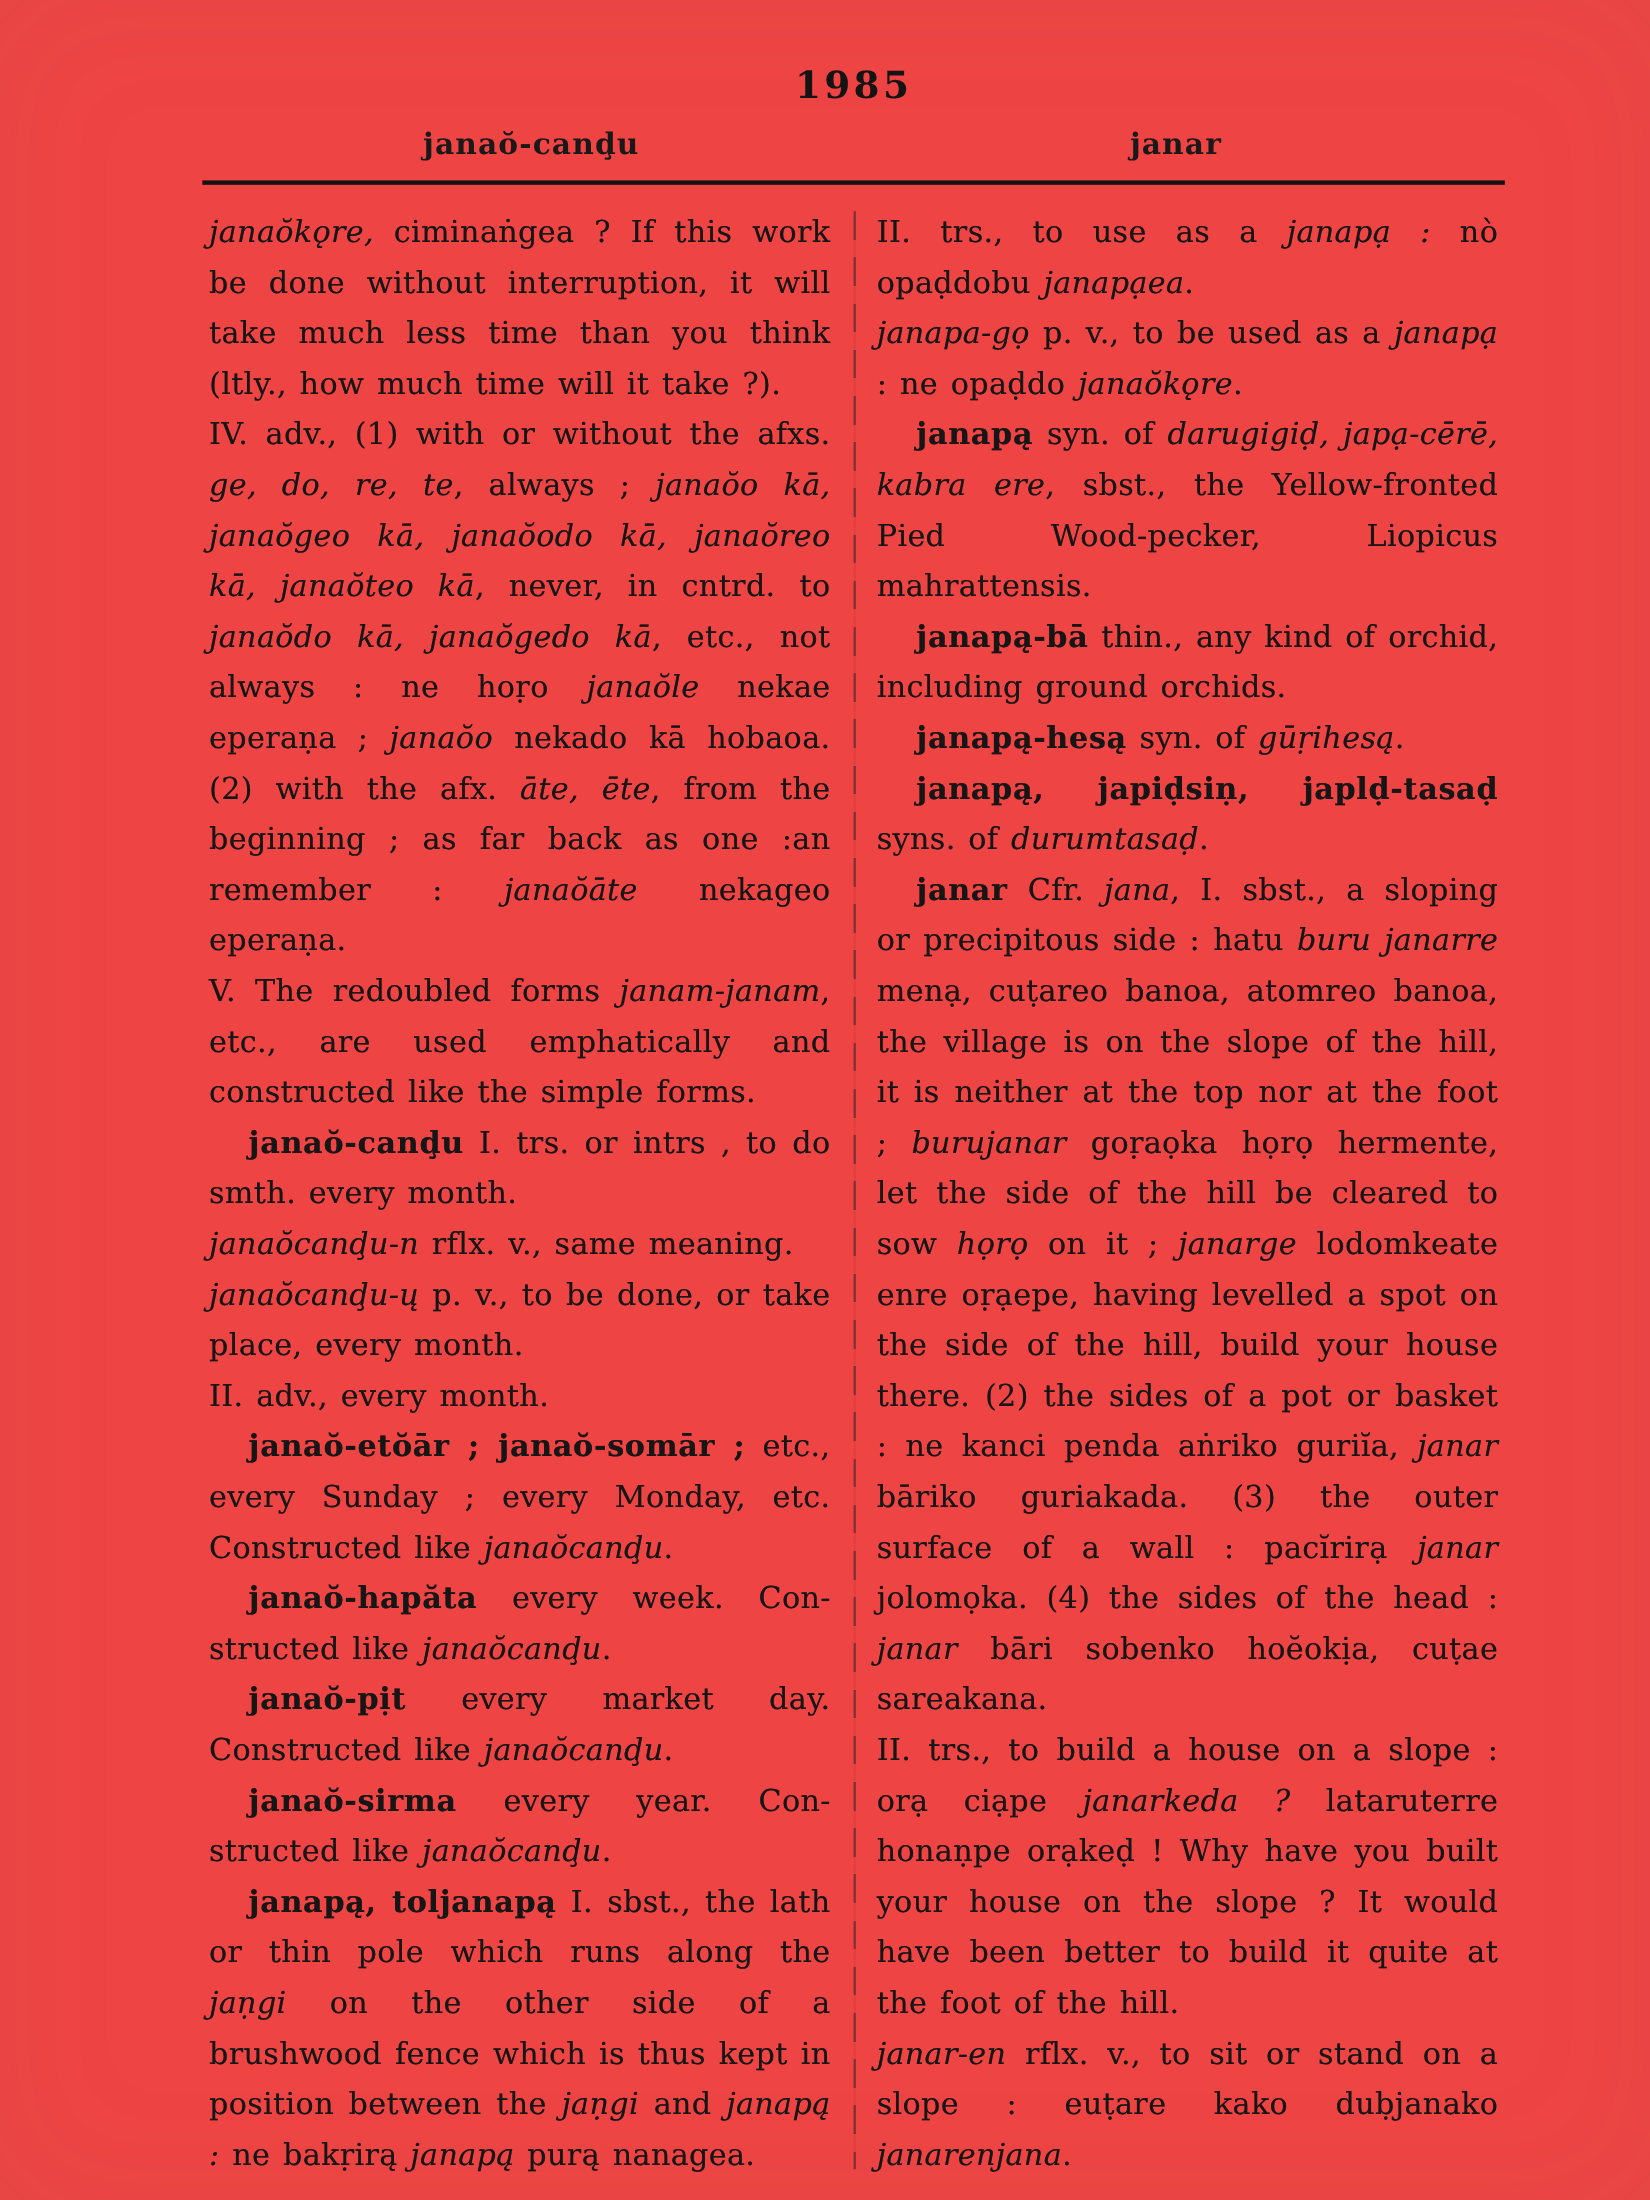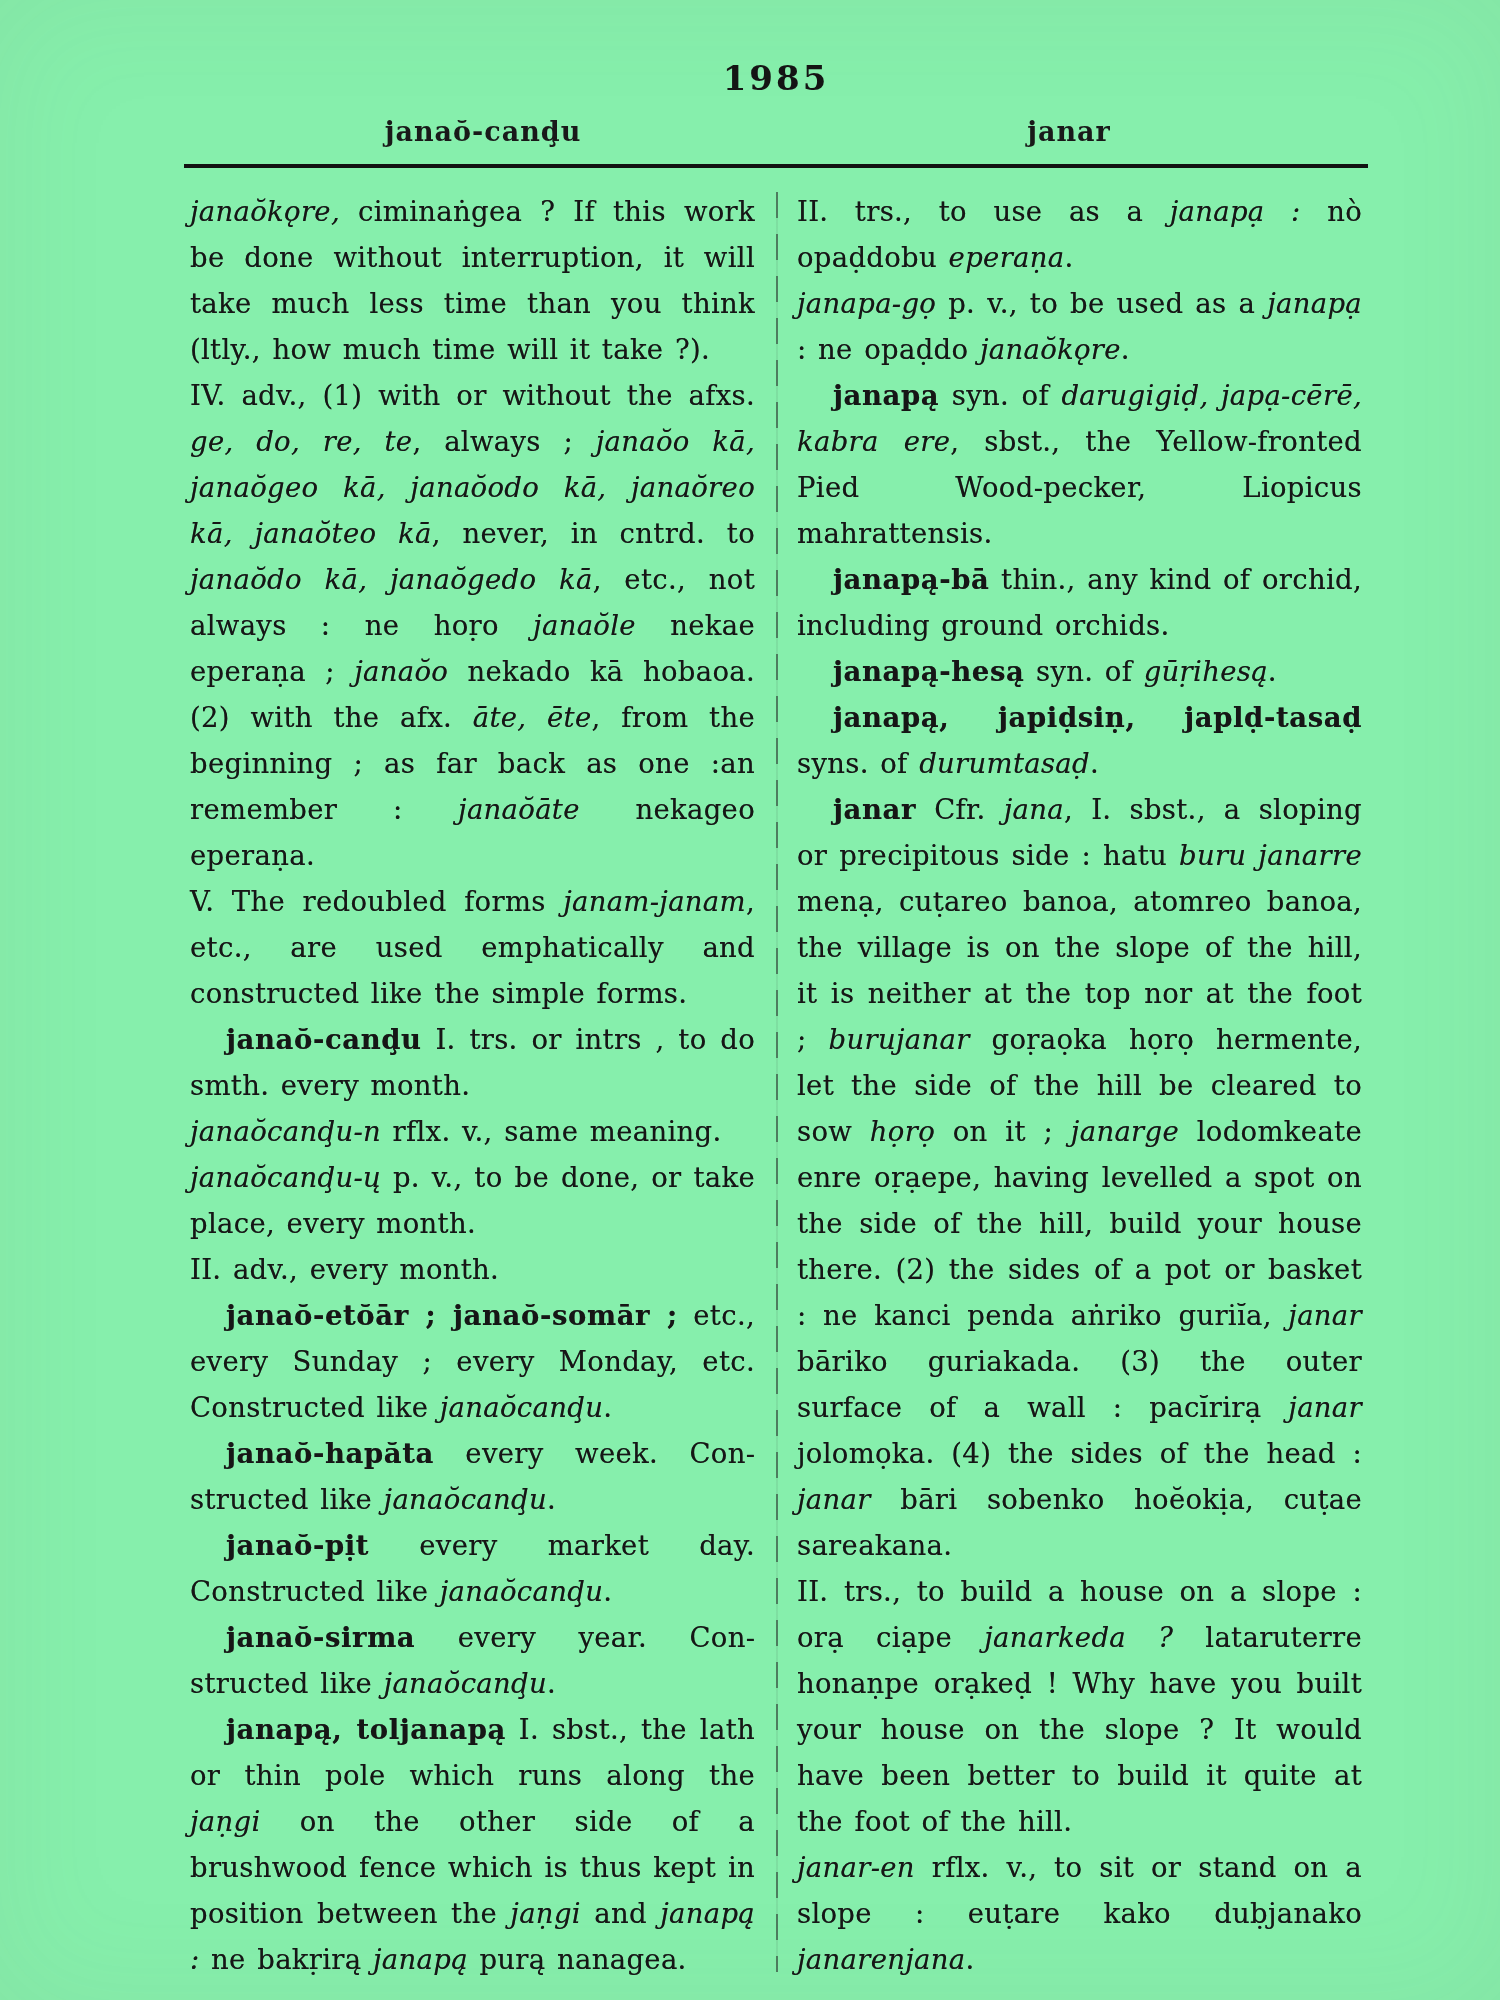--- a/index.html
+++ b/index.html
@@ -1,20 +1,20 @@
 <!DOCTYPE html>
 <html><head>
 <meta charset="utf-8">
 <style>
   html,body { margin:0; padding:0; background:#e9e7e2; }
   .page {
     position:relative;
     width:1500px; height:2000px;
     margin:0 auto;
-    background:#86efac;
+    background:#ef4444;
     color:#1b1b1b;
     font-family:"DejaVu Serif","Liberation Serif",serif;
     overflow:hidden;
     box-shadow:inset 0 0 120px rgba(120,110,90,0.08);
   }
   .page-number {
     position:absolute; top:58px; left:190px; width:1172px;
     text-align:center;
     font-size:34px; font-weight:700; letter-spacing:3px;
     color:#141414;
@@ -91,21 +91,21 @@
         <p class="para indent"><span class="bd">janaŏ-etŏār ;  janaŏ-somār ;</span><span> etc., every Sunday ; every Monday, etc. Constructed like </span><span class="it">janaŏcanḑu</span><span>.</span></p>
         <p class="para indent"><span class="bd">janaŏ-hapăta</span><span> every week.  Con­structed like </span><span class="it">janaŏcanḑu</span><span>.</span></p>
         <p class="para indent"><span class="bd">janaŏ-pịt</span><span> every market day. Constructed like </span><span class="it">janaŏcanḑu</span><span>.</span></p>
         <p class="para indent"><span class="bd">janaŏ-sirma</span><span> every year.  Con­structed like </span><span class="it">janaŏcanḑu</span><span>.</span></p>
         <p class="para indent"><span class="bd">janapą, toljanapą</span><span> I. sbst., the lath or thin pole which runs along the </span><span class="it">jaṇgi</span><span> on the other side of a brushwood fence which is thus kept in position between the </span><span class="it">jaṇgi</span><span> and </span><span class="it">janapą : </span><span>ne bakṛirą </span><span class="it">janapą</span><span> purą nanagea.</span></p>
       </div>
     <div class="col-gap">
       <div class="divider-line"></div>
     </div>
     <div class="col">
-        <p class="para"><span>II. trs., to use as a </span><span class="it">janapạ : </span><span>nò opaḍdobu </span><span class="it">eperaṇa</span><span>.</span></p>
+        <p class="para"><span>II. trs., to use as a </span><span class="it">janapạ : </span><span>nò opaḍdobu </span><span class="it">janapạea</span><span>.</span></p>
         <p class="para"><span class="it">janapa-gọ</span><span> p. v., to be used as a </span><span class="it">janapạ</span><span> : ne opaḍdo </span><span class="it">janaŏkǫre</span><span>.</span></p>
         <p class="para indent"><span class="bd">janapą</span><span> syn. of </span><span class="it">darugigiḍ, japạ-cērē, kabra ere</span><span>, sbst., the Yellow-fronted Pied Wood-pecker, Liopicus mahrattensis.</span></p>
         <p class="para indent"><span class="bd">janapą-bā</span><span> thin., any kind of orchid, including ground orchids.</span></p>
         <p class="para indent"><span class="bd">janapą-hesą</span><span> syn. of </span><span class="it">gūṛihesą</span><span>.</span></p>
         <p class="para indent"><span class="bd">janapą, japiḍsiṇ, japlḍ-tasaḍ</span><span> syns. of </span><span class="it">durumtasaḍ</span><span>.</span></p>
         <p class="para indent"><span class="bd">janar</span><span> Cfr. </span><span class="it">jana</span><span>, I. sbst., a sloping or precipitous side : hatu </span><span class="it">buru janarre</span><span> menạ, cuṭareo banoa, atomreo banoa, the village is on the slope of the hill, it is neither at the top nor at the foot ; </span><span class="it">burujanar</span><span> goṛaọka họrọ hermente, let the side of the hill be cleared to sow </span><span class="it">họrọ</span><span> on it ; </span><span class="it">janarge</span><span> lodomkeate enre oṛạepe, having levelled a spot on the side of the hill, build your house there. (2) the sides of a pot or basket : ne kanci penda aṅriko guriĭa, </span><span class="it">janar</span><span> bāriko guriakada. (3) the outer surface of a wall : pacĭrirạ </span><span class="it">janar</span><span> jolomọka. (4) the sides of the head : </span><span class="it">janar</span><span> bāri sobenko hoĕokịa, cuṭae sareakana.</span></p>
         <p class="para"><span>II. trs., to build a house on a slope : orạ ciạpe </span><span class="it">janarkeda ? </span><span>lataruterre honaṇpe orạkeḍ !  Why have you built your house on the slope ? It would have been better to build it quite at the foot of the hill.</span></p>
         <p class="para"><span class="it">janar-en</span><span> rflx. v., to sit or stand on a slope : euṭare kako duḅjanako </span><span class="it">janarenjana</span><span>.</span></p>
       </div>
   </div>

